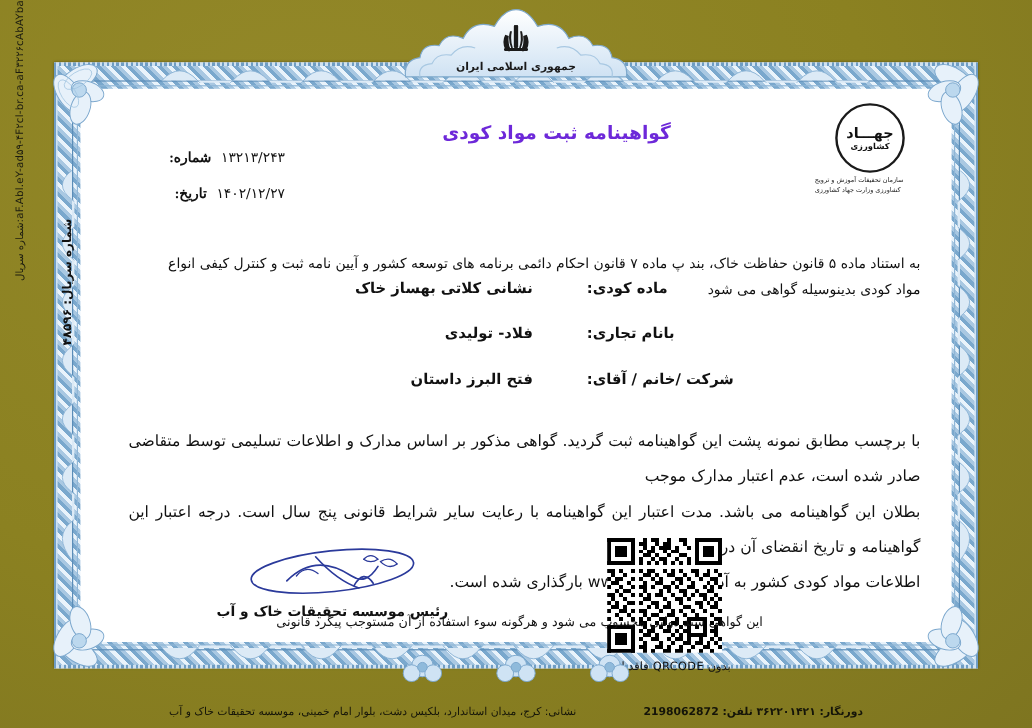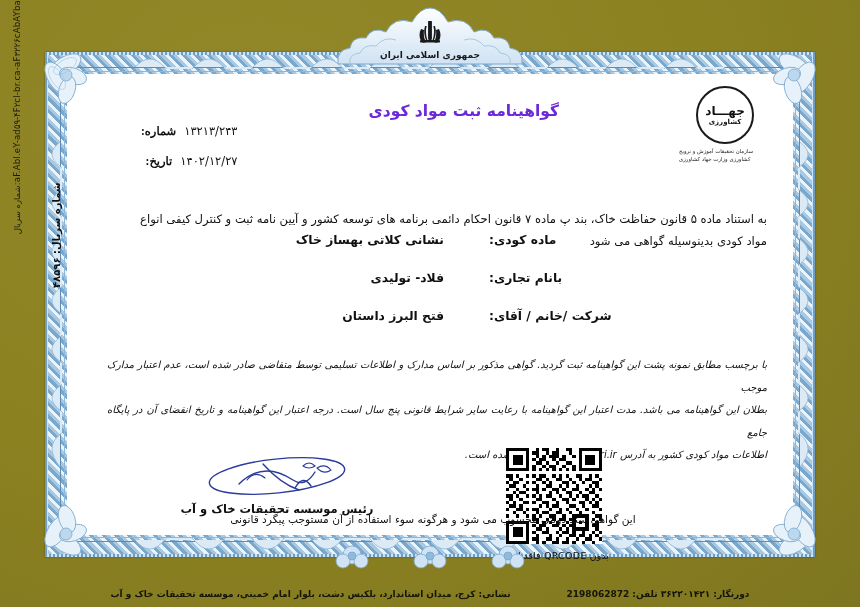--- a/index.html
+++ b/index.html
@@ -107,21 +107,21 @@
     font-size:11.6px;text-align:right;line-height:1.9;
   }
   .fields{position:absolute;top:155px;right:22px;left:60px;}
   .field{display:flex;justify-content:flex-start;align-items:baseline;
          gap:14px;margin-bottom:24px;padding-right:150px;font-size:12.3px;}
   .field .f-lbl{font-weight:700;min-width:128px;text-align:left;margin-left:31px;}
   .field .f-val{font-weight:700;}
 
   .body-text{
     position:absolute;top:276px;right:22px;left:36px;
-    font-size:10px;line-height:2.25;text-align:justify;font-style:italic;
+    font-size:13px;line-height:2.25;text-align:justify;
   }
   .body-text .url{font-family:"DejaVu Sans",sans-serif;letter-spacing:0;}
 
   .sig{position:absolute;left:96px;top:372px;width:220px;text-align:center;}
   .sig .scrawl{height:56px;position:relative;}
   .sig .cap{font-size:11.5px;font-weight:700;margin-top:-4px;}
 
   .qr-block{position:absolute;left:408px;top:370px;width:150px;text-align:center;}
   .qr-img{width:96px;height:96px;margin:0 auto;display:block;}
   .qr-cap{font-size:9.5px;margin-top:6px;letter-spacing:.3px;}
@@ -135,21 +135,21 @@
     position:absolute;left:6px;top:130px;height:130px;z-index:6;
     writing-mode:vertical-rl;transform:rotate(180deg);
     font-size:10px;color:#111;white-space:nowrap;font-weight:700;
   }
   
   .footer{
     position:absolute;left:0;right:0;bottom:8px;z-index:2;
     display:flex;justify-content:center;gap:56px;align-items:center;
     font-size:9px;color:#141409;white-space:nowrap;
   }
-  .footer .addr{font-weight:700;}
+  .footer .addr{font-weight:400;}
   .footer .tel{font-weight:600;letter-spacing:.3px;}
   
   .bottom-flowers{
     position:absolute;left:0;right:0;bottom:30px;height:34px;z-index:4;
     display:flex;justify-content:center;gap:44px;pointer-events:none;
   }
 </style>
 </head>
 <body>
 

